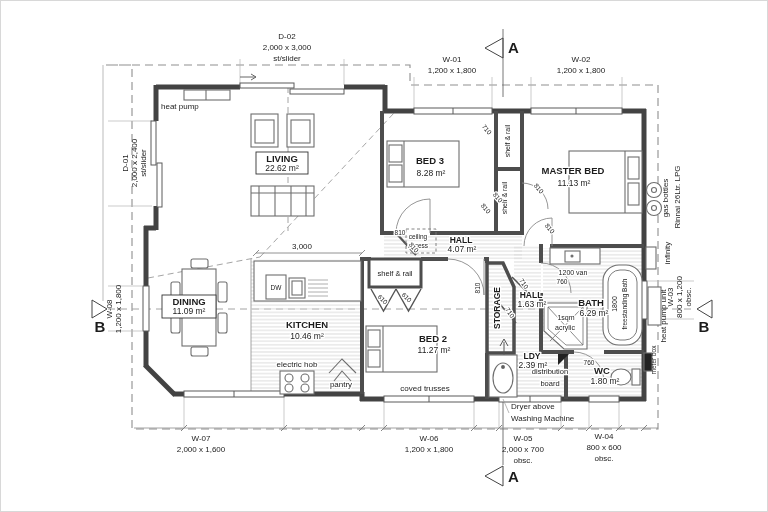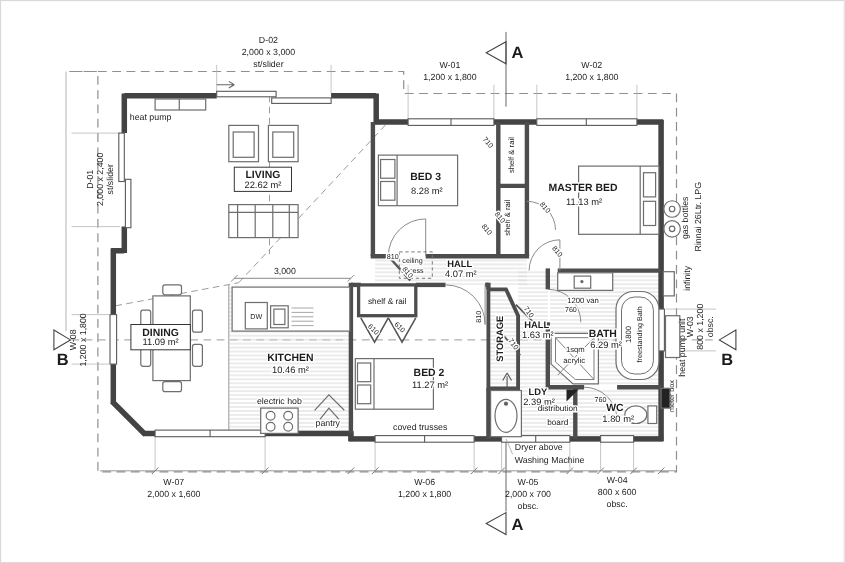--- a/index.html
+++ b/index.html
@@ -1,16 +1,16 @@
 <!DOCTYPE html>
 <html><head>
 <meta charset="utf-8">
 <style>
   html,body{margin:0;padding:0;background:#fff;}
-  .stage{width:768px;height:512px;background:#ffffff;border:1px solid #d8d8d8;box-sizing:border-box;position:relative;overflow:hidden;}
+  .stage{width:768px;height:512px;background:#ffffff;border:1px solid #d8d8d8;box-sizing:border-box;position:relative;overflow:hidden;padding-left:43px;}
   svg{display:block;font-family:"Liberation Sans",sans-serif;}
   text{fill:#1c1c1c;}
   .t{paint-order:stroke;stroke:#ffffff;stroke-width:2.6px;stroke-linejoin:round;}
   .rm{font-weight:bold;font-size:9.5px;}
   .rs{font-weight:bold;font-size:8.5px;}
   .ar{font-size:8.5px;}
   .wl{font-size:8px;}
   .an{font-size:8px;}
   .sm{font-size:6.5px;}
   .sec{font-size:15px;font-weight:600;}

